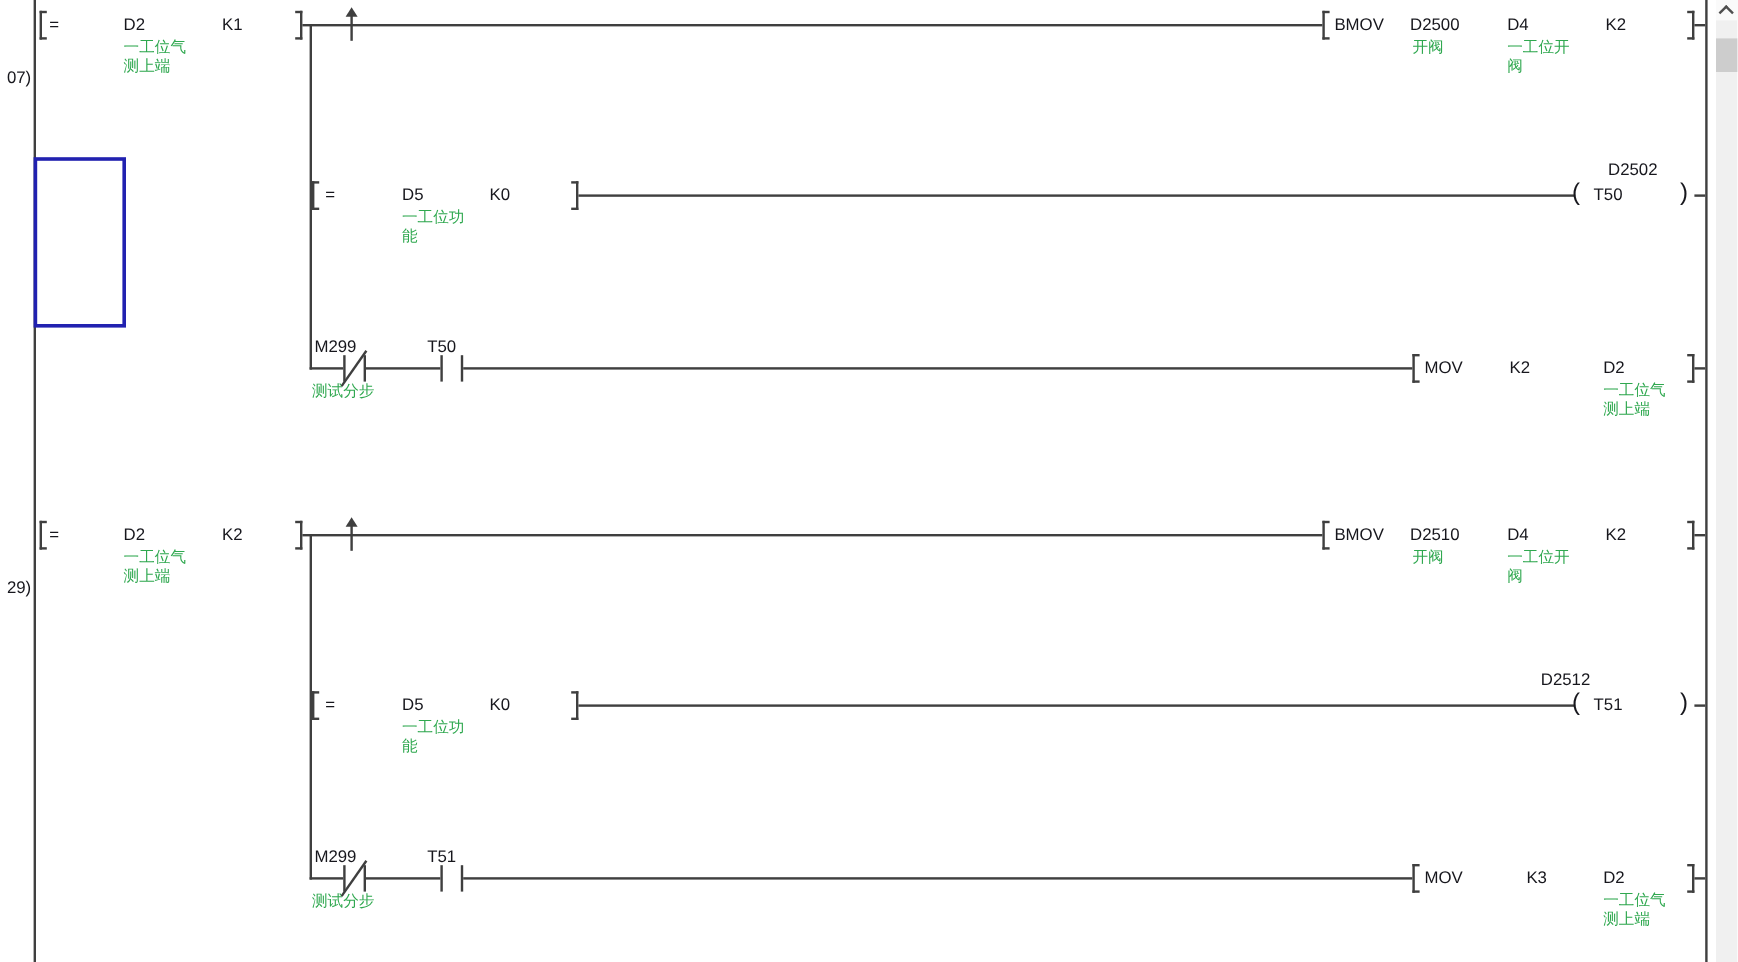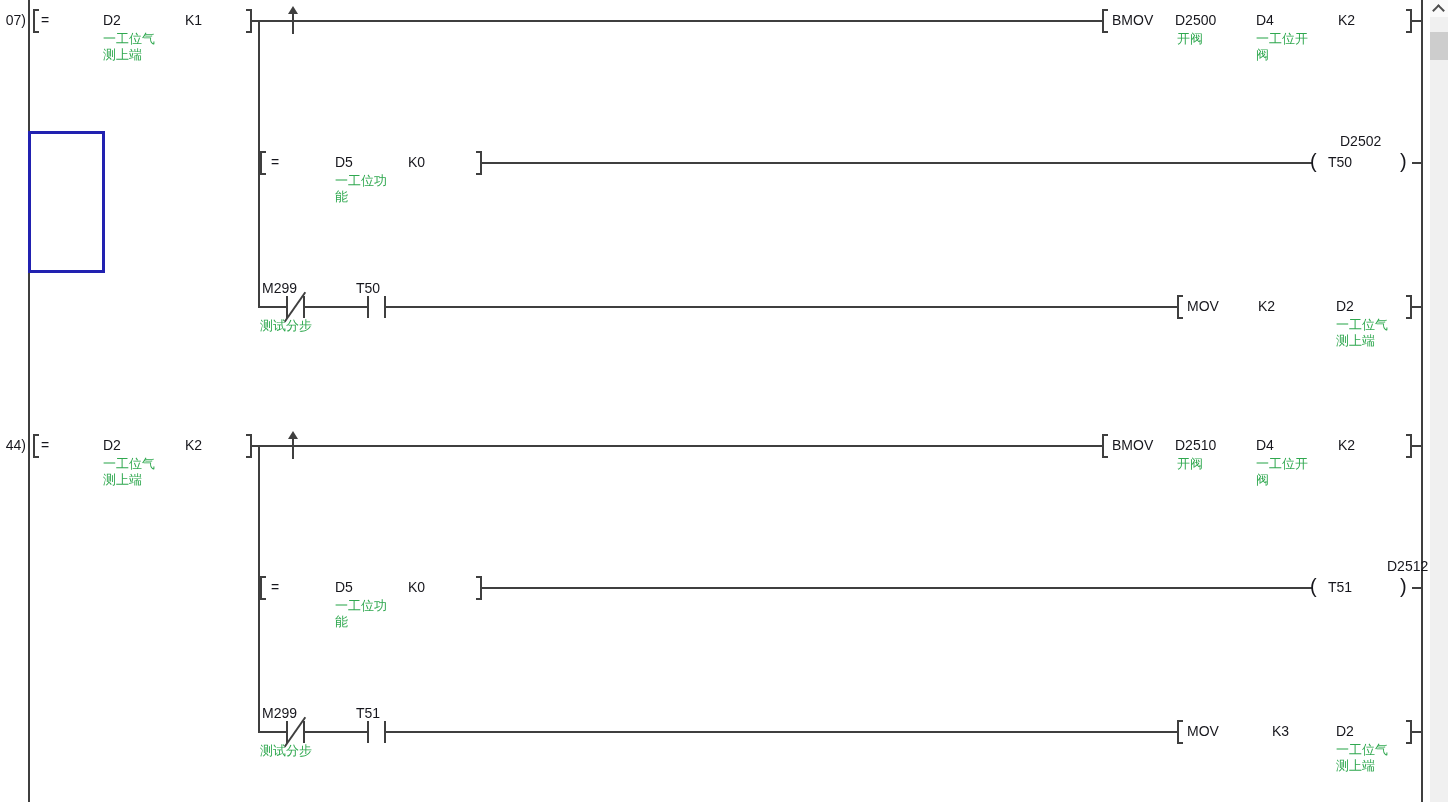--- a/index.html
+++ b/index.html
@@ -17,21 +17,21 @@
     --selection: #2121b0;
     --sbtrack: #f0f0f0;
     --sbthumb: #cdcdcd;
   }
   .canvas { position: absolute; inset: 0; background: #fff; }
   .rail { position: absolute; top: 0; width: 2px; height: 802px; background: var(--wire); }
   .rung { position: absolute; left: 0; width: 1448px; height: 425px; }
   .wh { position: absolute; height: 2px; background: var(--wire); }
   .wv { position: absolute; width: 2px; background: var(--wire); }
   .tok { position: absolute; font-size: 14px; line-height: 15px; color: var(--text); white-space: nowrap; }
-  .step { position: absolute; font-size: 14px; line-height: 15px; color: var(--text); width: 26px; text-align: right; }
+  .step { position: absolute; font-size: 14px; line-height: 15px; color: var(--text); width: 26px; text-align: right; margin-top: 44px; }
   .cmt { position: absolute; font-size: 13px; line-height: 16px; color: var(--comment); white-space: pre-line; }
   .brk { position: absolute; width: 6px; height: 24px;
          border-top: 2px solid var(--wire); border-bottom: 2px solid var(--wire); }
   .brk.l { border-left: 2px solid var(--wire); }
   .brk.r { border-right: 2px solid var(--wire); }
   .paren { position: absolute; font-size: 20px; line-height: 26px; color: var(--text); }
   .cbar { position: absolute; width: 2px; height: 22px; background: var(--wire); }
   .slash { position: absolute; width: 2px; height: 36px; background: var(--wire); transform: rotate(35deg); }
   .pulse-line { position: absolute; width: 2px; height: 21px; background: var(--wire); }
   .pulse-head { position: absolute; width: 0; height: 0;
@@ -109,21 +109,21 @@
     <span class="tok" style="left:1258px;top:299px">K2</span>
     <span class="tok" style="left:1336px;top:299px">D2</span>
     <div class="brk r" style="left:1406px;top:295px"></div>
     <div class="wh" style="left:1412px;top:306px;width:9px"></div>
     <div class="cmt" style="left:1336px;top:317px">一工位气
 测上端</div>
   </div>
 
   <div class="rung" style="top:425px">
 
-    <div class="step" style="left:0;top:13px">44)</div>
+    <div class="step" style="left:0;top:13px">29)</div>
     <div class="brk l" style="left:33px;top:9px"></div>
     <span class="tok" style="left:41px;top:13px">=</span>
     <span class="tok" style="left:103px;top:13px">D2</span>
     <span class="tok" style="left:185px;top:13px">K2</span>
     <div class="brk r" style="left:246px;top:9px"></div>
     <div class="cmt" style="left:103px;top:31px">一工位气
 测上端</div>
     <div class="wh" style="left:252px;top:20px;width:850px"></div>
     <div class="pulse-head" style="left:288px;top:6px"></div>
     <div class="pulse-line" style="left:292px;top:13px"></div>
@@ -141,21 +141,21 @@
     <div class="wv" style="left:258px;top:20px;height:288px"></div>
 
     <div class="brk l" style="left:260px;top:151px"></div>
     <span class="tok" style="left:271px;top:155px">=</span>
     <span class="tok" style="left:335px;top:155px">D5</span>
     <span class="tok" style="left:408px;top:155px">K0</span>
     <div class="brk r" style="left:476px;top:151px"></div>
     <div class="cmt" style="left:335px;top:173px">一工位功
 能</div>
     <div class="wh" style="left:482px;top:162px;width:830px"></div>
-    <span class="tok" style="left:1387px;top:134px">D2512</span>
+    <span class="tok" style="left:1284px;top:134px">D2512</span>
     <span class="paren" style="left:1310px;top:148px">(</span>
     <span class="tok" style="left:1328px;top:155px">T51</span>
     <span class="paren" style="left:1400px;top:148px">)</span>
     <div class="wh" style="left:1412px;top:162px;width:9px"></div>
 
     <div class="wh" style="left:258px;top:306px;width:28px"></div>
     <span class="tok" style="left:262px;top:281px">M299</span>
     <div class="cbar" style="left:286px;top:296px"></div>
     <div class="cbar" style="left:303px;top:296px"></div>
     <div class="slash" style="left:294px;top:289px"></div>

